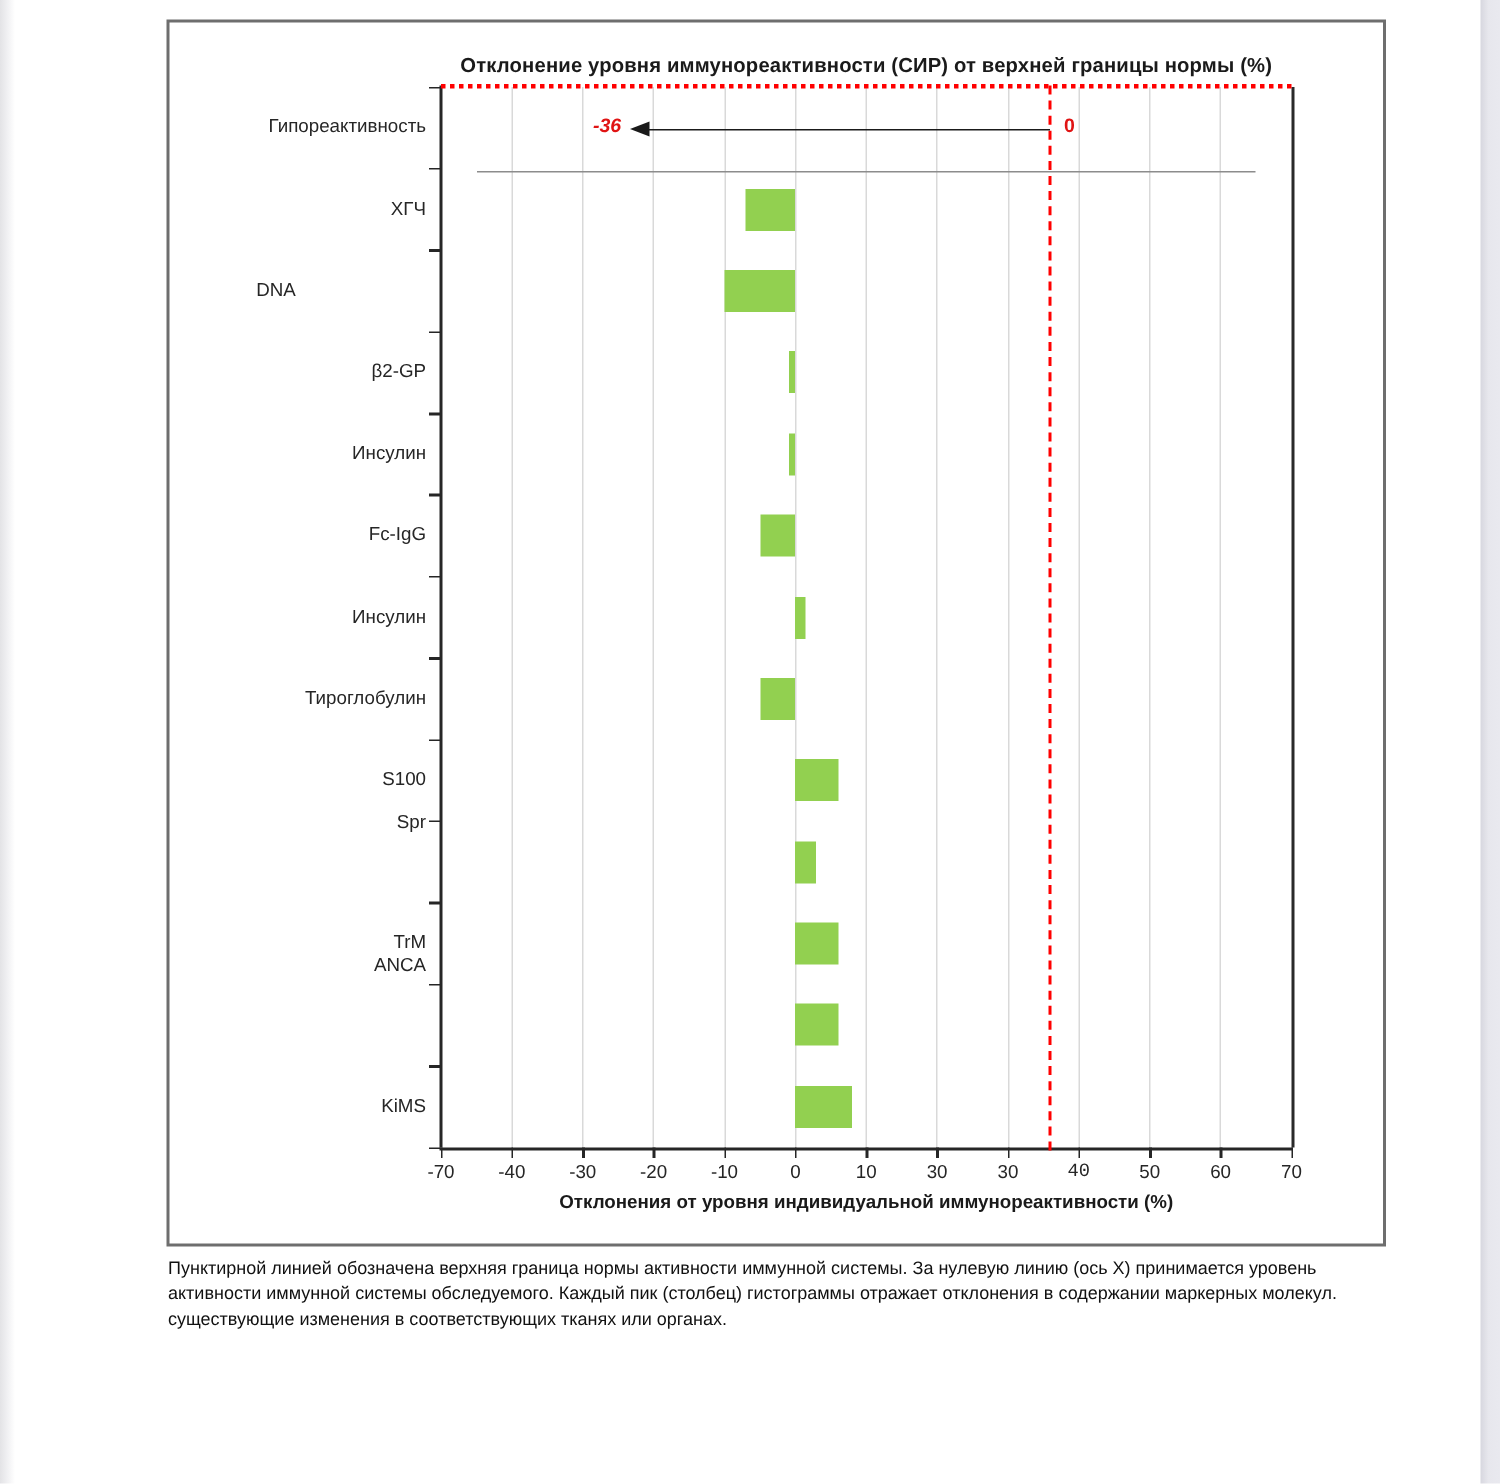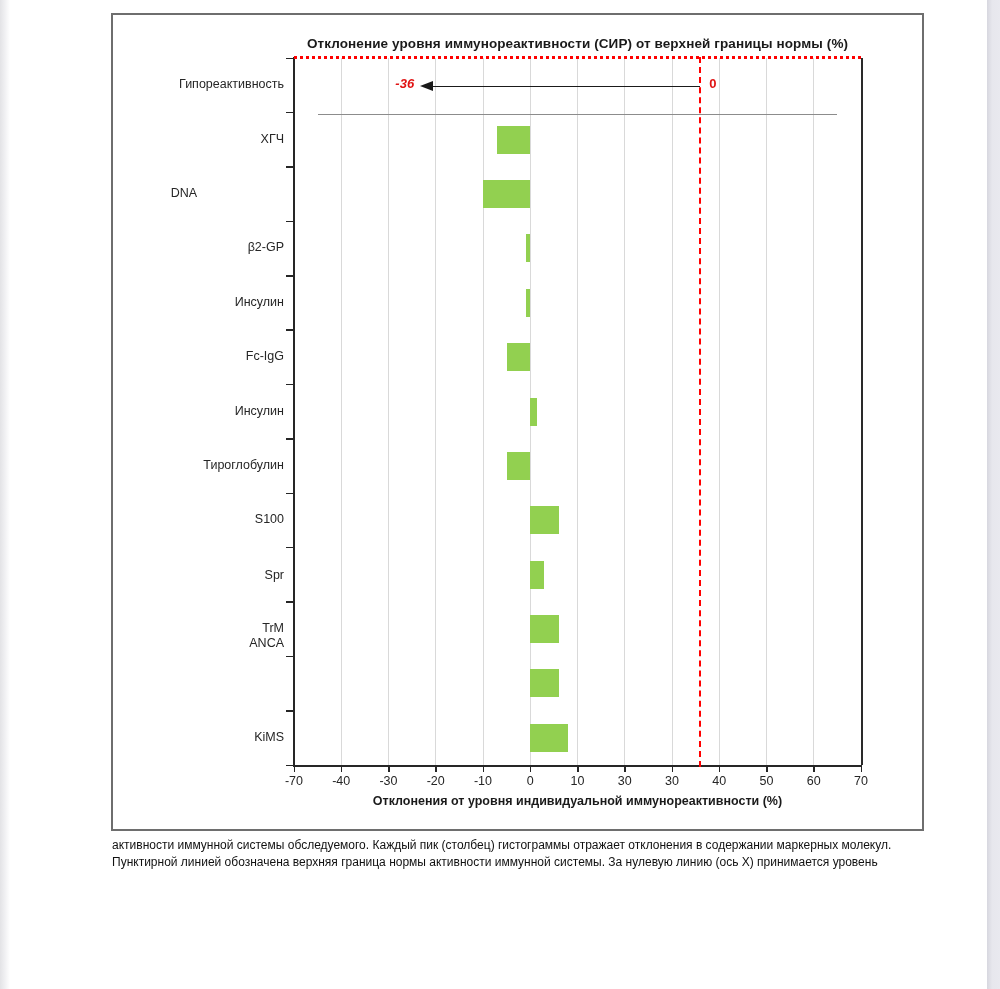--- a/index.html
+++ b/index.html
@@ -124,21 +124,21 @@
       <div class="x-tick-label" style="left: 461px; top: 774px;">-10</div>
       <div class="tick-x" style="left: 529.75px; top: 765px; height: 7px;"></div>
       <div class="x-tick-label" style="left: 508.25px; top: 774px;">0</div>
       <div class="tick-x" style="left: 577px; top: 765px; height: 7px;"></div>
       <div class="x-tick-label" style="left: 555.5px; top: 774px;">10</div>
       <div class="tick-x" style="left: 624.25px; top: 765px; height: 7px;"></div>
       <div class="x-tick-label" style="left: 602.75px; top: 774px;">30</div>
       <div class="tick-x" style="left: 671.5px; top: 765px; height: 7px;"></div>
       <div class="x-tick-label" style="left: 650px; top: 774px;">30</div>
       <div class="tick-x" style="left: 718.75px; top: 765px; height: 7px;"></div>
-      <div class="x-tick-label" style="left: 697.25px; top: 774px;">40</div>
+      <div class="x-tick-label" style="left: 697.25px; top: 774px; font-family: Liberation Mono, monospace;">40</div>
       <div class="tick-x" style="left: 766px; top: 765px; height: 7px;"></div>
       <div class="x-tick-label" style="left: 744.5px; top: 774px;">50</div>
       <div class="tick-x" style="left: 813.25px; top: 765px; height: 7px;"></div>
       <div class="x-tick-label" style="left: 791.75px; top: 774px;">60</div>
       <div class="tick-x" style="left: 860.5px; top: 765px; height: 7px;"></div>
       <div class="x-tick-label" style="left: 839px; top: 774px;">70</div>
       <div class="x-axis-label" style="left: 294px; top: 794px; width: 567px;">Отклонения от уровня индивидуальной иммунореактивности (%)</div>
       <div class="top-norm-line" style="left: 294px; top: 56px; width: 567px;"></div>
       <div class="ref-line" style="left: 699.35px; top: 57px; height: 710px;"></div>
       <div class="cat-label" style="top: 77.1923px;">Гипореактивность</div>
@@ -156,27 +156,28 @@
       <div class="cat-label" style="top: 294.731px;">Инсулин</div>
       <div class="bar" style="left: 525.525px; top: 288.731px; width: 4.725px; height: 28px; background: rgb(146, 208, 80);"></div>
       <div class="cat-label" style="top: 349.115px;">Fc-IgG</div>
       <div class="bar" style="left: 506.625px; top: 343.115px; width: 23.625px; height: 28px; background: rgb(146, 208, 80);"></div>
       <div class="cat-label" style="top: 403.5px;">Инсулин</div>
       <div class="bar" style="left: 530.25px; top: 397.5px; width: 7.0875px; height: 28px; background: rgb(146, 208, 80);"></div>
       <div class="cat-label" style="top: 457.885px; text-align: right;">Тироглобулин</div>
       <div class="bar" style="left: 506.625px; top: 451.885px; width: 23.625px; height: 28px; background: rgb(146, 208, 80);"></div>
       <div class="cat-label" style="top: 512.269px;">S100</div>
       <div class="bar" style="left: 530.25px; top: 506.269px; width: 28.35px; height: 28px; background: rgb(146, 208, 80);"></div>
-      <div class="cat-label" style="top: 568px;">Spr</div>
+      <div class="cat-label" style="top: 541px;">Spr</div>
       <div class="bar" style="left: 530.25px; top: 560.654px; width: 14.175px; height: 28px; background: rgb(146, 208, 80);"></div>
       <div class="cat-label" style="top: 621.038px;">TrM</div>
       <div class="bar" style="left: 530.25px; top: 615.038px; width: 28.35px; height: 28px; background: rgb(146, 208, 80);"></div>
       <div class="cat-label" style="top: 636px;">ANCA</div>
       <div class="bar" style="left: 530.25px; top: 669.423px; width: 28.35px; height: 28px; background: rgb(146, 208, 80);"></div>
       <div class="cat-label" style="top: 729.808px;">KiMS</div>
       <div class="bar" style="left: 530.25px; top: 723.808px; width: 37.8px; height: 28px; background: rgb(146, 208, 80);"></div>
     </div>
 
   <div class="caption">
+    <div>Пунктирной линией обозначена верхняя граница нормы активности иммунной системы. За нулевую линию (ось X) принимается уровень</div>
     <div>активности иммунной системы обследуемого. Каждый пик (столбец) гистограммы отражает отклонения в содержании маркерных молекул.</div>
-    <div>Пунктирной линией обозначена верхняя граница нормы активности иммунной системы. За нулевую линию (ось X) принимается уровень</div>
+    <div>существующие изменения в соответствующих тканях или органах.</div>
   </div>
 </div>
 
 </body></html>

